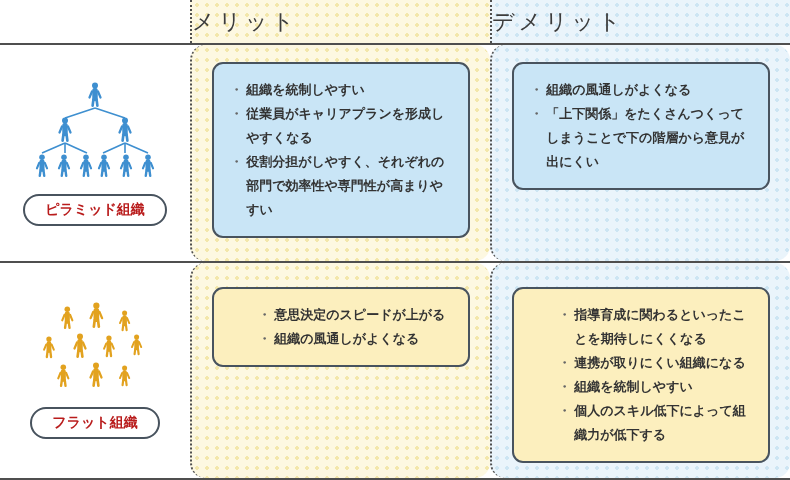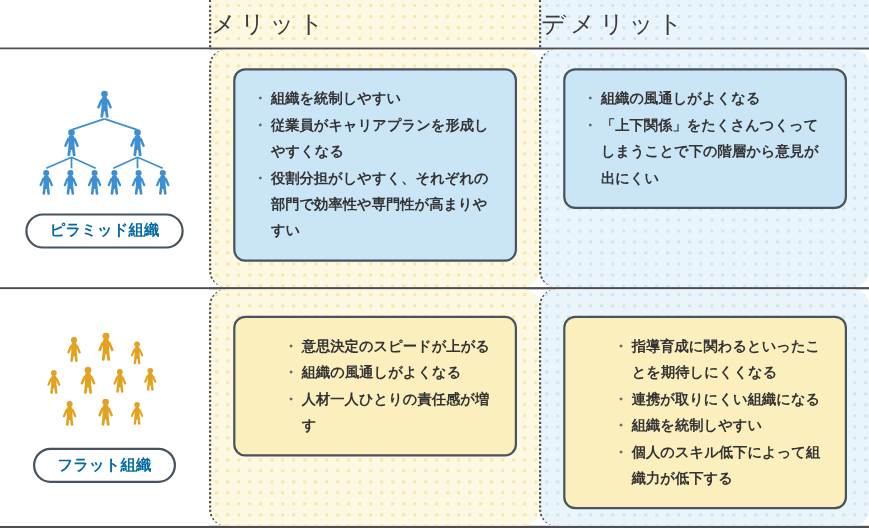--- a/index.html
+++ b/index.html
@@ -41,21 +41,21 @@
     border:2.5px solid #48535e;border-radius:11px;
     padding:14px 16px;width:258px;box-sizing:border-box;
   }
   .box-blue{background:var(--row1-box,#c9e5f6);}
   .box-yellow{background:var(--row2-box,#fcefbe);padding-left:44px;}
   ul.bullets{margin:0;padding:0;list-style:none;font-size:13px;line-height:1.85;color:#333;font-weight:600;}
   ul.bullets li{position:relative;padding-left:1.25em;}
   ul.bullets li::before{content:"・";position:absolute;left:0;color:#666;}
   .org-label{
     background:#fff;border:2.5px solid #48535e;border-radius:18px;
-    padding:5px 20px;font-size:14px;font-weight:bold;color:#0369a1;white-space:nowrap;
+    padding:5px 20px;font-size:14px;font-weight:bold;color:#b91c1c;white-space:nowrap;
   }
   .icon-pyramid{color:var(--pyramid-icon,#3e8fd0);}
   .icon-flat{color:var(--flat-icon,#e2a21f);}
   svg{display:block;}
 </style>
 </head>
 <body>
 
 <svg width="0" height="0" style="position:absolute" aria-hidden="true">
   <defs>
@@ -140,21 +140,20 @@
         <use href="#person" x="48" y="60" width="18" height="26"></use>
         <use href="#person" x="78" y="63" width="15.2" height="22"></use>
       </svg>
       <span class="org-label">フラット組織</span>
     </div>
     <div class="cell merit-cell body-cell">
       <div class="box box-yellow">
         <ul class="bullets">
             <li>意思決定のスピードが上がる</li>
             <li>組織の風通しがよくなる</li>
-            <li>人材一人ひとりの責任感が増す</li>
           </ul>
       </div>
     </div>
     <div class="cell demerit-cell body-cell">
       <div class="box box-yellow">
         <ul class="bullets">
             <li>指導育成に関わるといったことを期待しにくくなる</li>
             <li>連携が取りにくい組織になる</li>
             <li>組織を統制しやすい</li>
             <li>個人のスキル低下によって組織力が低下する</li>

